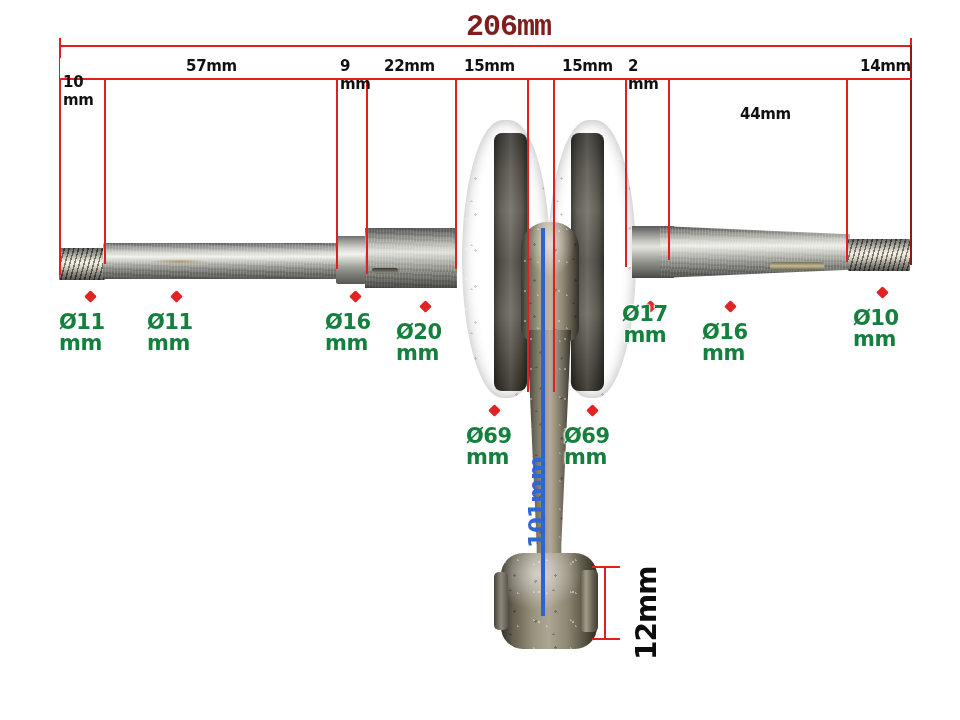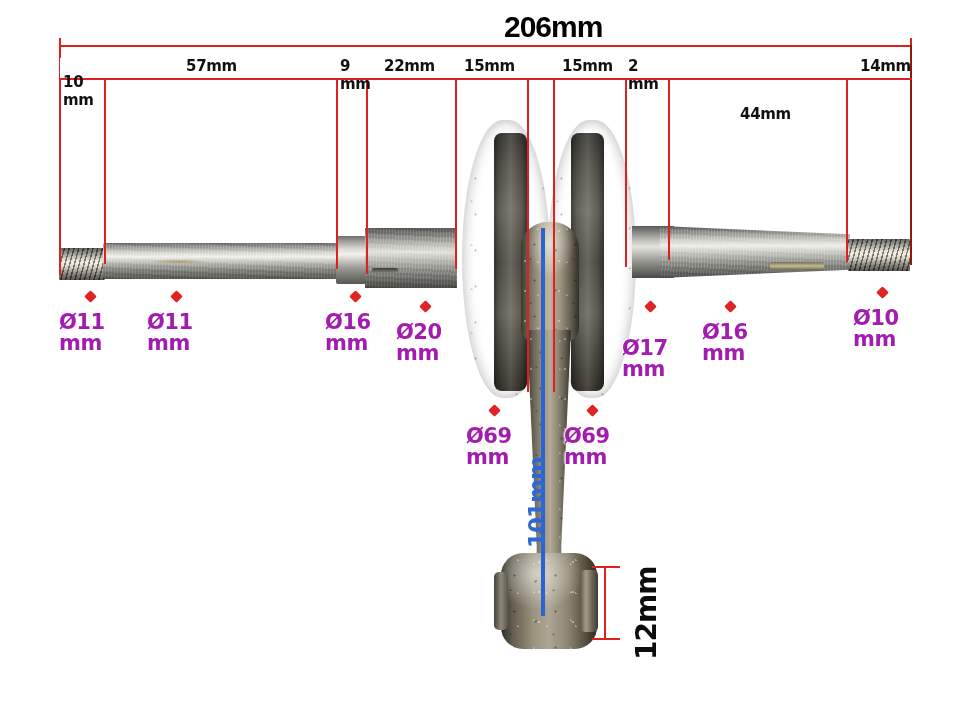--- a/index.html
+++ b/index.html
@@ -91,33 +91,32 @@
     font-family:"DejaVu Sans", sans-serif;
     font-weight:700;
     font-size:15px;
     color:#111;
     line-height:15px;
     white-space:nowrap;
     letter-spacing:-.3px;
   }
   .title206{
     position:absolute;
-    font-family:Liberation Sans, sans-serif;
+    font-family:Liberation Mono, monospace;
     font-weight:700;
     font-size:30px;
-    color:#000000;
+    color:#7f1d1d;
     letter-spacing:-1px;
-    margin-left:38px;
   }
   .callout{
     position:absolute;
     font-family:"DejaVu Sans", sans-serif;
     font-weight:700;
     font-size:21px;
-    color:#a21caf;
+    color:#15803d;
     line-height:21px;
     white-space:nowrap;
     letter-spacing:-.5px;
     text-shadow:0 0 2px #fff, 0 0 3px #fff, 1px 0 2px #fff, -1px 0 2px #fff;
   }
   .callout .ln2{display:block;}
   .diamond{
     position:absolute;
     width:9px;height:9px;
     background:#e02424;
@@ -292,21 +291,21 @@
       <span class="ln2">mm</span>
     </div>
 
     <div class="diamond" style="left:421px;top:302px;"></div>
     <div class="callout" style="left:396px;top:322px;">
       <span>Ø20</span>
       <span class="ln2">mm</span>
     </div>
 
     <div class="diamond" style="left:646px;top:302px;"></div>
-    <div class="callout" style="left:622px;top:338px;">
+    <div class="callout" style="left:622px;top:304px;text-align:center;">
       <span>Ø17</span>
       <span class="ln2">mm</span>
     </div>
 
     <div class="diamond" style="left:726px;top:302px;"></div>
     <div class="callout" style="left:702px;top:322px;">
       <span>Ø16</span>
       <span class="ln2">mm</span>
     </div>
 

